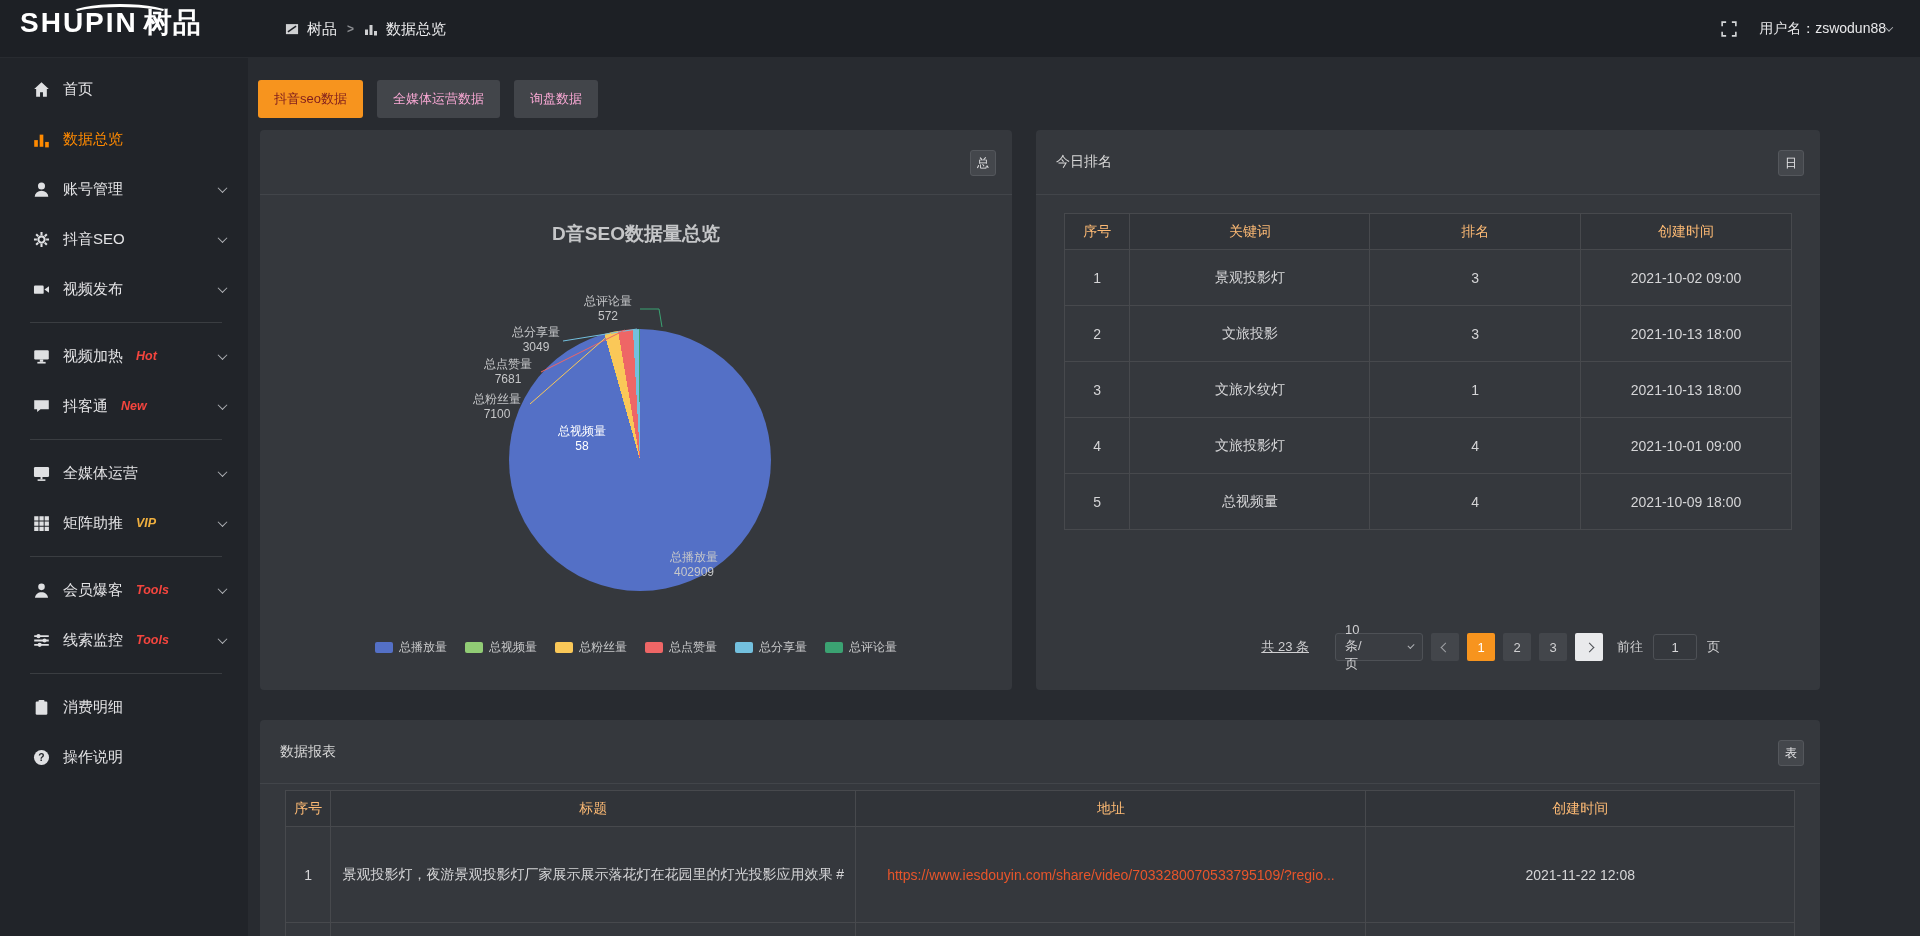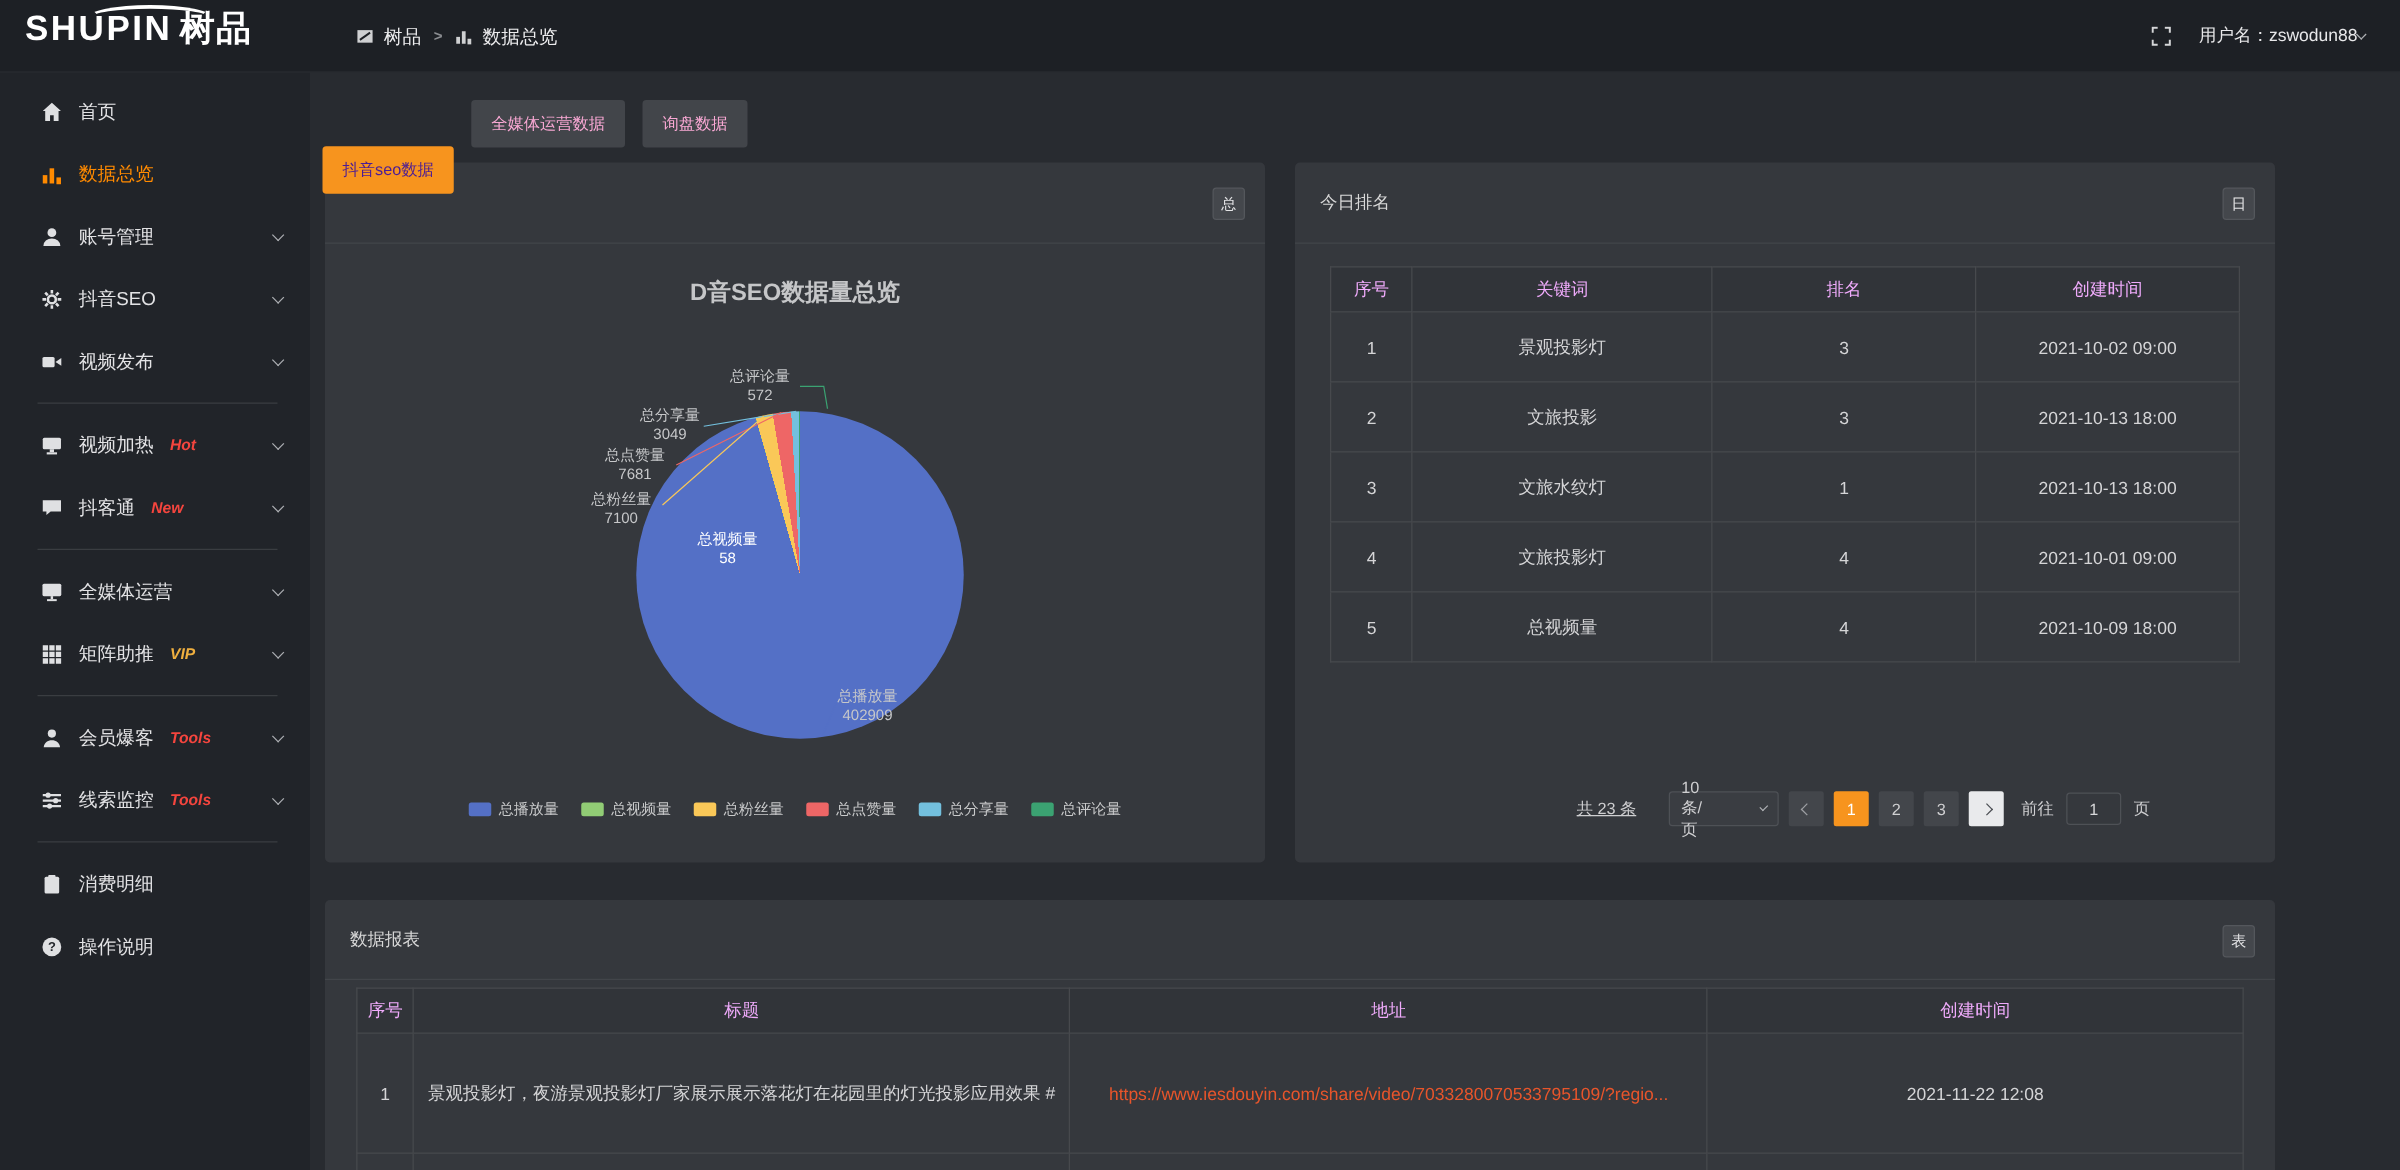--- a/index.html
+++ b/index.html
@@ -37,21 +37,21 @@
   .sb-label { margin-left:13px; font-size:15px; }
   .sb-item.active { color:#ff8a00; }
   .sb-item.active .sb-icon { color:#ff8a00; }
   .sb-badge { margin-left:13px; font-size:12.5px; font-weight:bold; font-style:italic; }
   .sb-item .chev { margin-left:auto; }
   .sb-divider { height:1px; background:#3a3d41; margin:8px 26px 8px 20px; }
 
   
   .tabs { position:absolute; left:258px; top:80px; display:flex; gap:14px; z-index:2; }
   .tab { height:38px; padding:0 16px; display:flex; align-items:center; background:#42454a; color:#f9a8d4; font-size:13px; border-radius:3px; cursor:pointer; }
-  .tab.active { background:#f7941e; color:#4c1d95;margin-top:37px; }
+  .tab.active { background:#f7941e; color:#7f1d1d; }
 
   
   .panel { position:absolute; background:#35383d; border-radius:4px; }
   .panel-pie    { left:260px; top:130px;  width:752px;  height:560px; }
   .panel-rank   { left:1036px; top:130px; width:784px;  height:560px; }
   .panel-report { left:260px; top:720px;  width:1560px; height:420px; }
   .panel-header { height:65px; border-bottom:1px solid #42454a; position:relative; }
   .panel-title { position:absolute; left:20px; top:0; height:64px; display:flex; align-items:center; font-size:14px; color:#d8d8d8; }
   .panel-report .panel-header { height:64px; }
   .sq-btn { position:absolute; right:16px; top:20px; width:26px; height:26px; background:#44474c; border:1px solid #54575c; border-radius:3px; color:#e5e5e7; font-size:12px; display:flex; align-items:center; justify-content:center; cursor:pointer; }
@@ -66,21 +66,21 @@
   .plabel.inside { color:#ffffff; }
   .legend { position:absolute; left:0; right:0; bottom:34px; display:flex; justify-content:center; align-items:center; gap:18px; }
   .lg-item { display:flex; align-items:center; gap:6px; cursor:pointer; }
   .lg-swatch { width:18px; height:11px; border-radius:2px; }
   .lg-label { font-size:12px; color:#c9cacb; }
 
   
   table { border-collapse:collapse; }
   .data-table { width:100%; }
   .data-table th, .data-table td { border:1px solid #47494d; text-align:center; font-weight:normal; color:#d5d5d7; font-size:14px; }
-  .data-table th { height:36px; color:#f0abfc; background:rgba(0,0,0,.06); }
+  .data-table th { height:36px; color:#fdba74; background:rgba(0,0,0,.06); }
   .rank-table-box { position:absolute; left:28px; right:28px; top:83px; }
   .rank-table-box td { height:56px; }
   .report-table-box { position:absolute; left:25px; right:25px; top:70px; }
   .report-table-box td { height:96px; }
   .report-table-box tr.partial td { height:90px; border-bottom:none; }
   .link { color:#e8552b; cursor:pointer; }
 
   
   .pagination { position:absolute; right:100px; top:503px; height:28px; display:flex; align-items:center; gap:8px; font-size:13px; color:#cfcfd1; }
   .pg-total { margin-right:18px;text-decoration:underline; }

